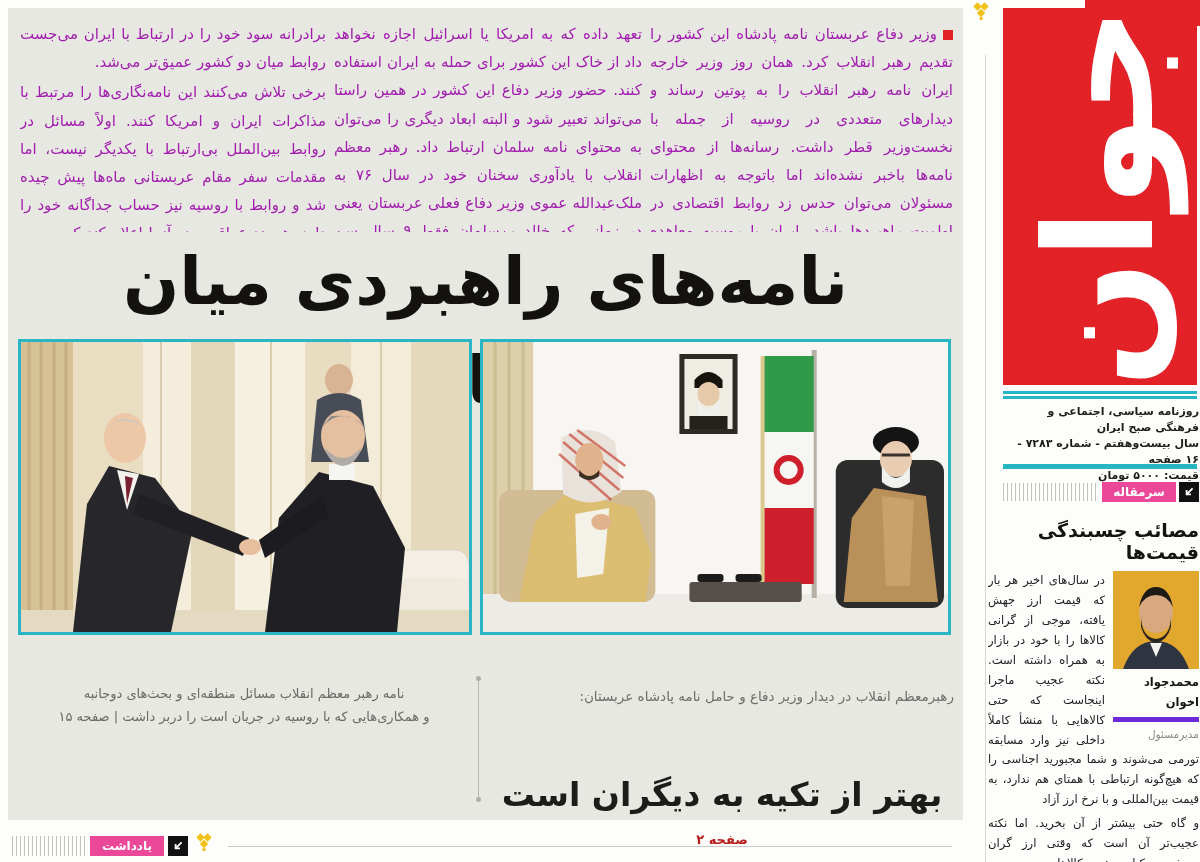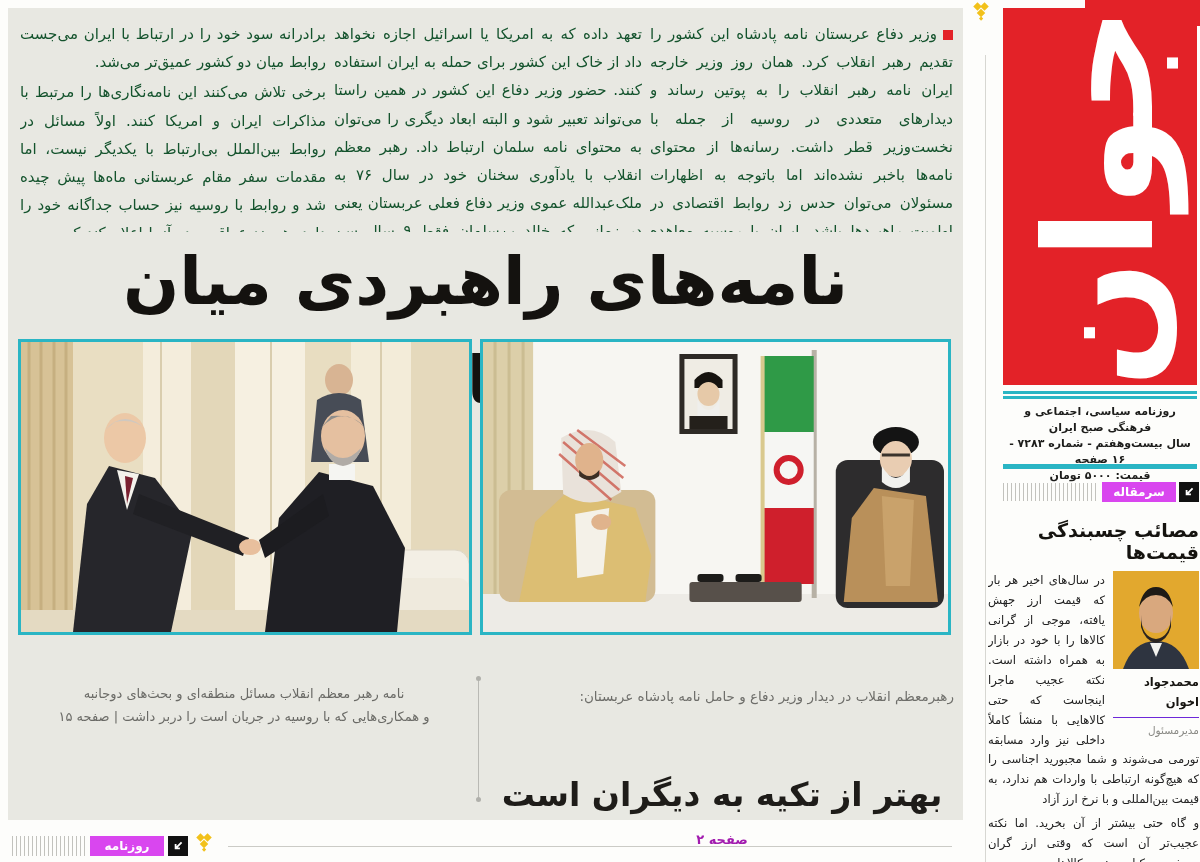--- a/index.html
+++ b/index.html
@@ -1,76 +1,76 @@
 <!DOCTYPE html>
 <html lang="fa"><head>
 <meta charset="utf-8">
 <style>
   html,body{margin:0;padding:0;width:1200px;height:862px;background:#fdfdfb;overflow:hidden;
     font-family:"DejaVu Sans",sans-serif;}
   .page{position:relative;width:1200px;height:862px;background:#fdfdfb;}
   
   .content{position:absolute;left:8px;top:8px;width:955px;height:812px;background:#e8e8e2;}
   .col{position:absolute;top:12px;height:212px;direction:rtl;text-align:justify;
-    font-size:15px;line-height:1.88;color:#14532d;overflow:hidden;}
+    font-size:15px;line-height:1.88;color:#a21caf;overflow:hidden;}
   .col p{margin:0 0 2px 0;}
   .bullet{display:inline-block;width:10px;height:10px;background:#e32228;margin-left:6px;vertical-align:middle;}
   .lead-headline{position:absolute;left:0;top:224px;width:955px;text-align:center;direction:rtl;
     font-size:66px;font-weight:bold;color:#14120f;letter-spacing:-2px;line-height:1.5;}
   
   .photo{position:absolute;top:331px;height:296px;border:3px solid #2ab5c4;box-sizing:border-box;background:#eee;}
   .photo svg{display:block;width:100%;height:100%;}
   .photo-left{left:10px;width:454px;}
   .photo-right{left:472px;width:471px;}
   
   .story-mid{position:absolute;left:482px;top:680px;width:464px;direction:rtl;text-align:center;color:#1b1b1b;}
   .story-mid .kicker{font-size:13.5px;color:#6e6e6a;text-align:right;margin-bottom:14px;}
   .story-mid .hl{font-size:33px;font-weight:bold;line-height:1.55;color:#1e1c19;}
-  .story-mid .pref{font-size:13px;font-weight:bold;margin-top:12px;color:#a21caf;}
+  .story-mid .pref{font-size:13px;font-weight:bold;margin-top:12px;color:#b91c1c;}
   .story-left{position:absolute;left:10px;top:660px;width:452px;direction:rtl;text-align:center;}
   .story-left .hl{font-size:30px;font-weight:bold;line-height:1.6;color:#1e1c19;}
   .story-left .sub{font-size:13px;color:#6a6a66;margin-top:14px;line-height:1.8;}
   .v-divider{position:absolute;left:470px;top:672px;height:118px;width:1px;background:#b9b9b4;}
   .v-divider::before,.v-divider::after{content:"";position:absolute;left:-2px;width:5px;height:5px;border-radius:50%;background:#b0b0ab;}
   .v-divider::before{top:-4px;} .v-divider::after{bottom:-4px;}
   
   .barcode{background:repeating-linear-gradient(90deg,#c2c2bd 0,#c2c2bd 1px,transparent 1px,transparent 4px);}
-  .badge{background:#d946ef;color:#fff;font-size:12px;font-weight:bold;direction:rtl;
+  .badge{background:#ec4899;color:#fff;font-size:12px;font-weight:bold;direction:rtl;
     display:flex;align-items:center;justify-content:center;}
   .arrowbox{background:#111;display:flex;align-items:center;justify-content:center;}
   .footer-barcode{position:absolute;left:12px;top:836px;width:74px;height:20px;}
   .footer-badge{position:absolute;left:90px;top:836px;width:74px;height:20px;}
   .footer-arrow{position:absolute;left:168px;top:836px;width:20px;height:20px;}
   .footer-clover{position:absolute;left:194px;top:833px;}
   .footer-line{position:absolute;left:228px;top:846px;width:724px;height:1px;background:#cbcbc6;}
   
   .side-vline{position:absolute;left:985px;top:55px;height:807px;width:1px;background:#d7d7d2;}
   .top-clover{position:absolute;left:971px;top:2px;}
   .corner-banner{position:absolute;left:1085px;top:0;width:115px;height:26px;background:#e32228;
     display:flex;align-items:center;justify-content:flex-end;gap:4px;padding:0 6px;box-sizing:border-box;}
   .corner-banner .dash{width:10px;height:4px;background:#fff;}
   .corner-banner .txt{color:#fff;font-size:13px;font-weight:bold;}
   .logo-box{position:absolute;left:1003px;top:8px;width:194px;height:377px;background:#e32228;overflow:hidden;}
   .logo-word{position:absolute;left:50%;top:50%;transform:translate(-50%,-50%) rotate(-90deg);
     color:#fff;font-size:150px;font-weight:bold;line-height:1;white-space:nowrap;}
   .cyan{position:absolute;left:1003px;width:194px;background:#2ab5c4;}
   .cyan.l1{top:391px;height:3px;} .cyan.l2{top:396px;height:3px;} .cyan.l3{top:464px;height:5px;}
-  .pubinfo{position:absolute;left:1001px;top:404px;width:198px;direction:rtl;text-align:center;
+  .pubinfo{position:absolute;left:1001px;top:404px;width:198px;direction:rtl;
     font-size:11px;font-weight:bold;line-height:1.45;color:#1d1d1b;}
   .side-badge-barcode{position:absolute;left:1003px;top:483px;width:96px;height:18px;}
   .side-badge{position:absolute;left:1102px;top:482px;width:74px;height:20px;}
   .side-arrow{position:absolute;left:1179px;top:482px;width:20px;height:20px;}
   .editorial{position:absolute;left:988px;top:519px;width:211px;height:356px;overflow:hidden;direction:rtl;}
   .editorial h2{margin:0 0 8px 0;font-size:19px;font-weight:bold;color:#15130f;text-align:right;}
   .editorial .body{font-size:11.6px;line-height:1.72;text-align:justify;color:#222;}
   .editorial .body p{margin:0 0 4px 0;}
   .author-card{float:right;width:86px;margin-left:8px;margin-bottom:2px;}
   .author-card svg{display:block;width:86px;height:98px;}
   .author-name{font-size:11.5px;font-weight:bold;color:#15130f;margin-top:4px;text-align:right;}
-  .author-role{font-size:10.5px;color:#8a8a85;border-top:1px solid #6d28d9;margin-top:4px;padding-top:3px;text-align:right;}
+  .author-role{font-size:10.5px;color:#8a8a85;border-top:5px solid #6d28d9;margin-top:4px;padding-top:3px;text-align:right;}
   .clover svg{display:block;}
 </style>
 </head>
 <body>
 
 <div class="page">
 
   <div class="content">
 
     <div class="col" style="left:642px;width:303px;">
@@ -193,21 +193,21 @@
 
     <div class="story-left">
       <div class="sub">
         <span>نامه رهبر معظم انقلاب مسائل منطقه‌ای و بحث‌های دوجانبه</span><br>
         <span>و همکاری‌هایی که با روسیه در جریان است را دربر داشت | صفحه ۱۵</span>
       </div>
     </div>
   </div>
 
   <div class="barcode footer-barcode"></div>
-  <div class="badge footer-badge">روزنامه</div>
+  <div class="badge footer-badge">یادداشت</div>
   <div class="arrowbox footer-arrow">
     <svg width="12" height="12" viewBox="0 0 10 10">
         <path d="M8 2 L3 7 M3 3.4 V7 H6.6" stroke="#fff" stroke-width="1.5" fill="none"></path>
       </svg>
   </div>
   <div class="clover footer-clover">
     <svg width="20" height="20" viewBox="0 0 20 20" fill="#f2c11a">
       <rect x="3.5" y="1.5" width="6" height="6" transform="rotate(45 6.5 4.5)"></rect>
       <rect x="10.5" y="1.5" width="6" height="6" transform="rotate(45 13.5 4.5)"></rect>
       <rect x="7" y="8" width="6" height="6" transform="rotate(45 10 11)"></rect>
@@ -262,19 +262,19 @@
           <rect width="86" height="98" fill="#e2a82e"></rect>
           <path d="M10 98 Q20 70 43 70 Q66 70 76 98 Z" fill="#2e3440"></path>
           <polygon points="37,72 49,72 43,86" fill="#f2f2ee"></polygon>
           <ellipse cx="43" cy="42" rx="17" ry="20" fill="#d9a87e"></ellipse>
           <path d="M26 36 Q30 16 43 16 Q56 16 60 36 Q54 24 43 24 Q32 24 26 36 Z" fill="#1e1a16"></path>
           <path d="M28 44 Q28 66 43 68 Q58 66 58 44 L58 56 Q54 70 43 72 Q32 70 28 56 Z" fill="#2a2420"></path>
         </svg>
         <div class="author-name">محمدجواد اخوان</div>
         <div class="author-role">مدیرمسئول</div>
       </div>
-      <p>در سال‌های اخیر هر بار که قیمت ارز جهش یافته، موجی از گرانی کالاها را با خود در بازار به همراه داشته است. نکته عجیب ماجرا اینجاست که حتی کالاهایی با منشأ کاملاً داخلی نیز وارد مسابقه تورمی می‌شوند و شما مجبورید اجناسی را که هیچ‌گونه ارتباطی با واردات هم ندارد، به قیمت بین‌المللی و با نرخ ارز آزاد</p>
+      <p>در سال‌های اخیر هر بار که قیمت ارز جهش یافته، موجی از گرانی کالاها را با خود در بازار به همراه داشته است. نکته عجیب ماجرا اینجاست که حتی کالاهایی با منشأ کاملاً داخلی نیز وارد مسابقه تورمی می‌شوند و شما مجبورید اجناسی را که هیچ‌گونه ارتباطی با همتای هم ندارد، به قیمت بین‌المللی و با نرخ ارز آزاد</p>
       <p>و گاه حتی بیشتر از آن بخرید. اما نکته عجیب‌تر آن است که وقتی ارز گران می‌شود، یکباره همه کالاهای موجود در فروشگاه‌ها (که بسیاری‌شان ماه‌ها قبل و با قیمت‌های خریدی بسیار پایین‌تر به فروشنده تحویل شده‌اند) به قیمتی متناسب با نرخ جدید ارز آزاد عرضه می‌شوند. البته هستند کاسبان باانصافی که اجناس قبلی را با قیمت‌های قبلی عرضه می‌کنند، اما متأسفانه اکثریت بازار چنین مشی‌ای ندارند.</p>
 
     </div>
   </div>
 
 </div>
 
 </body></html>

